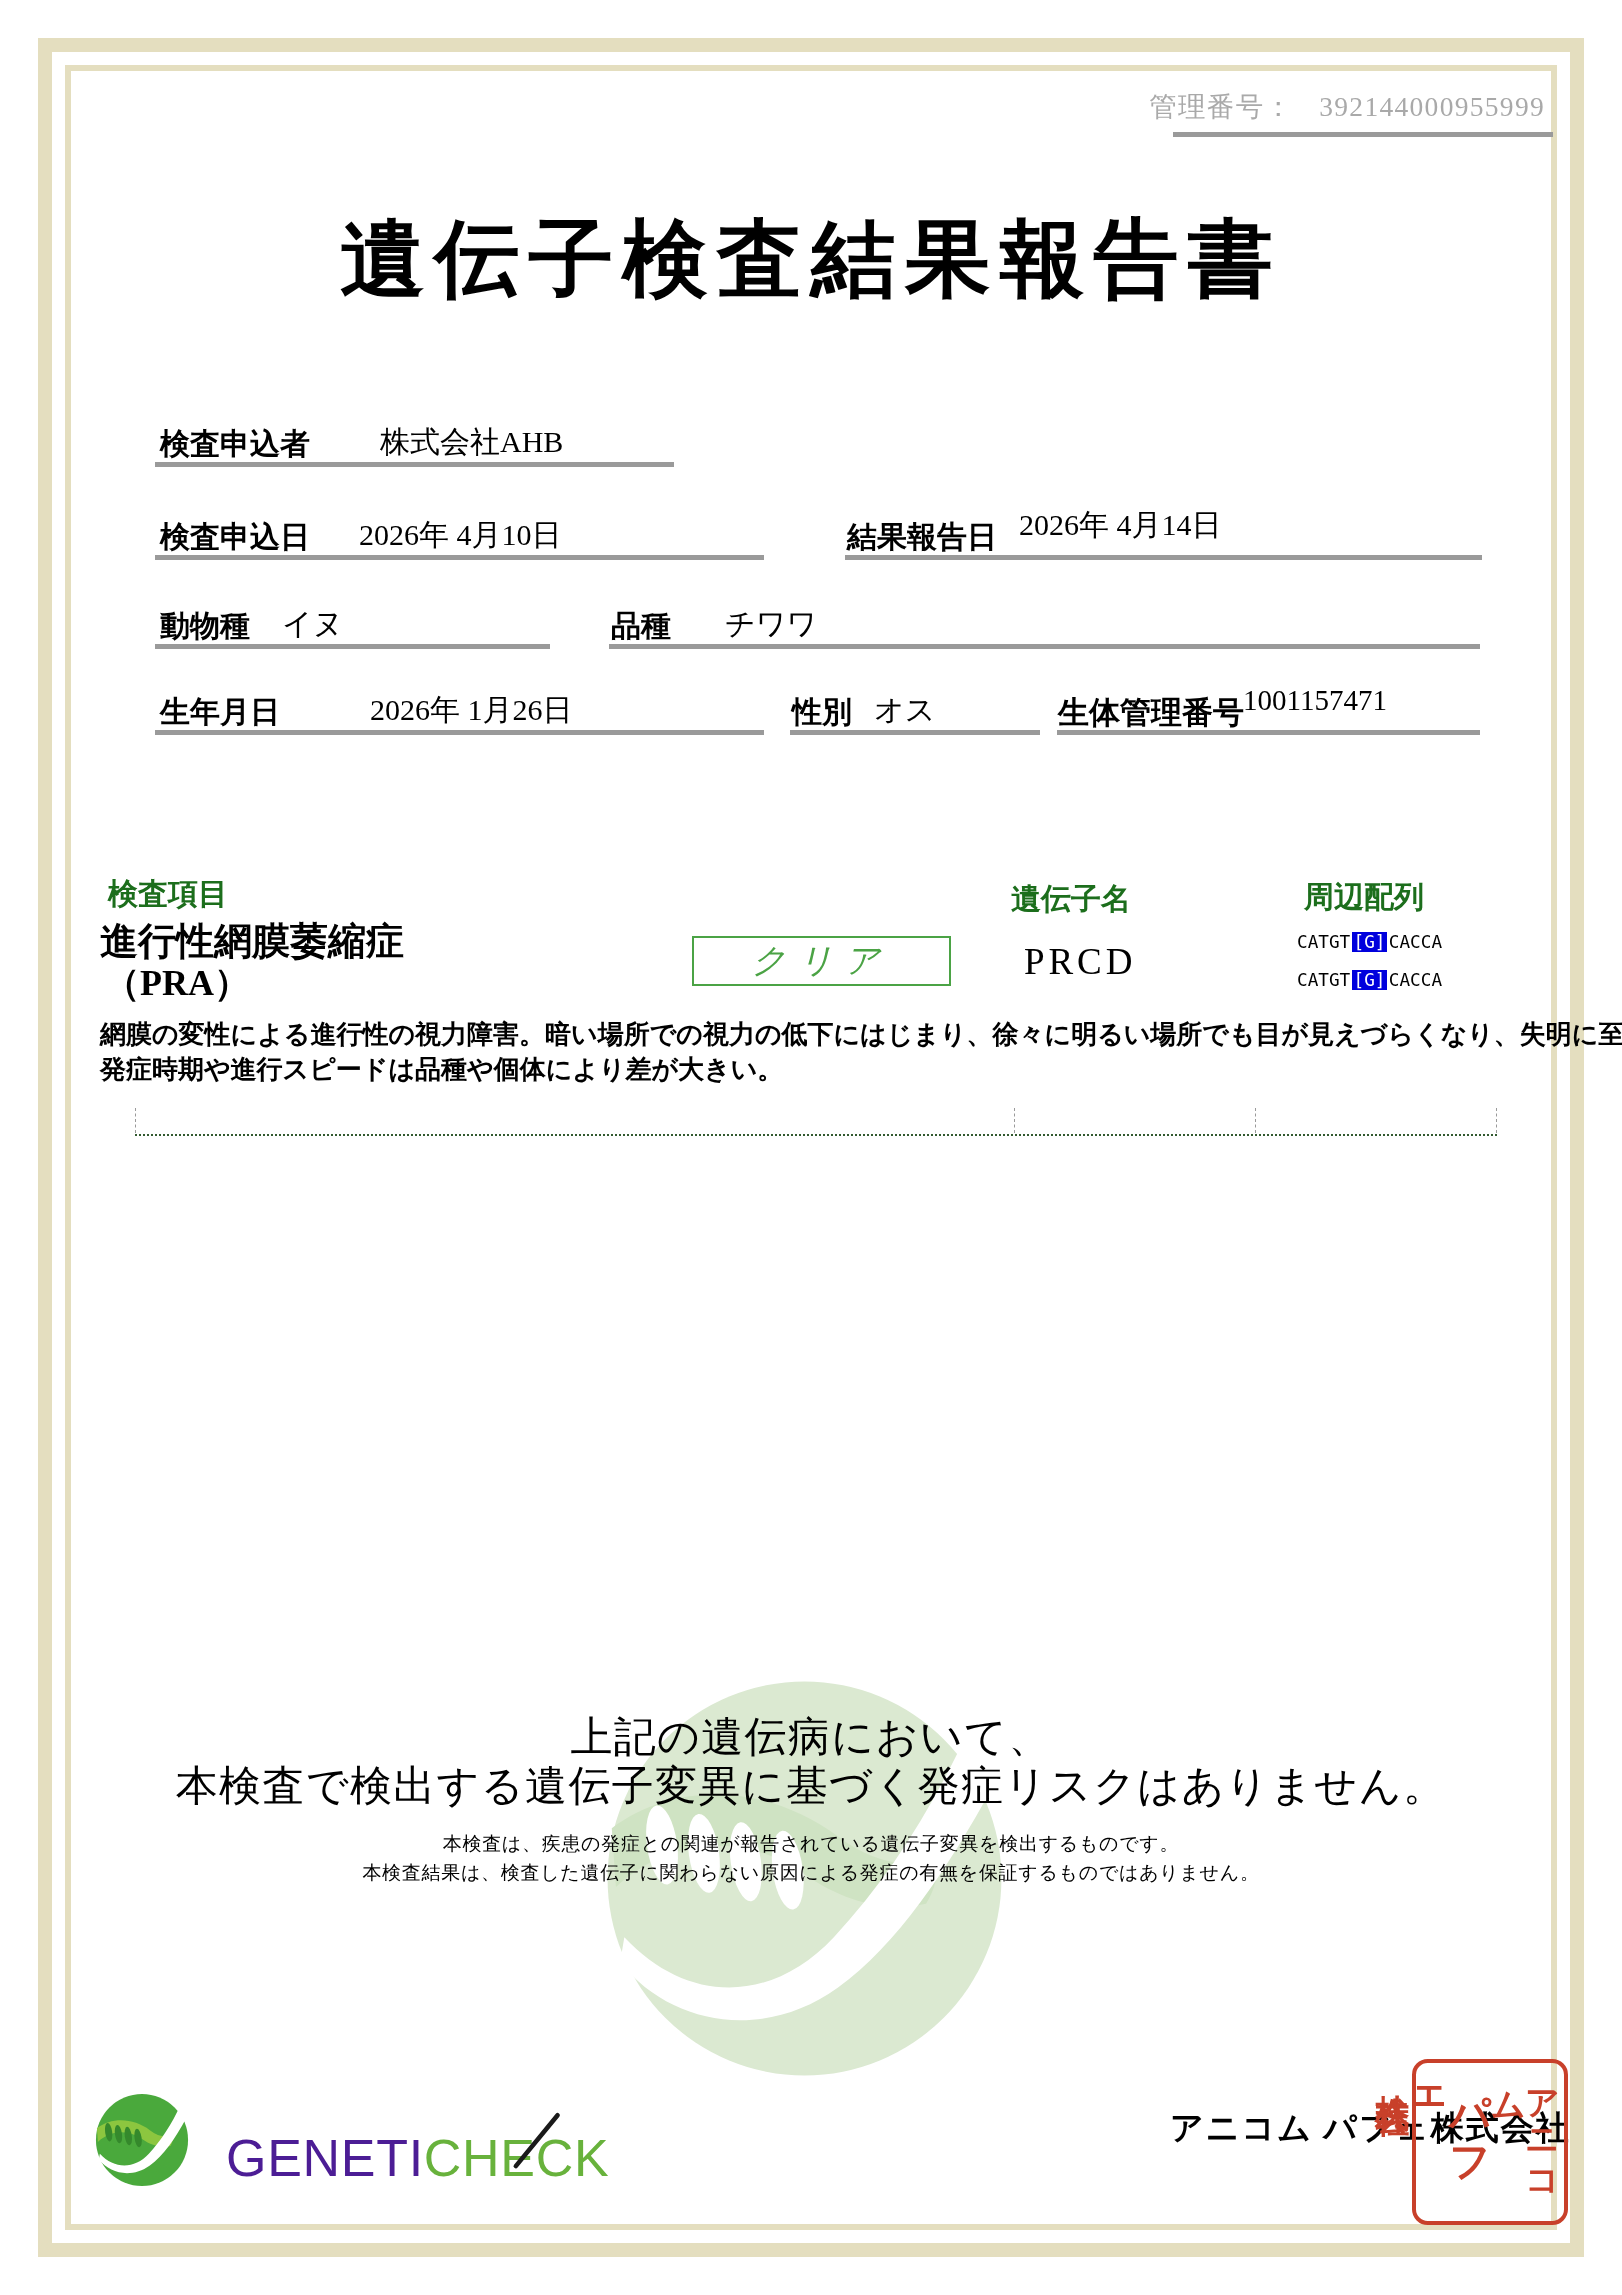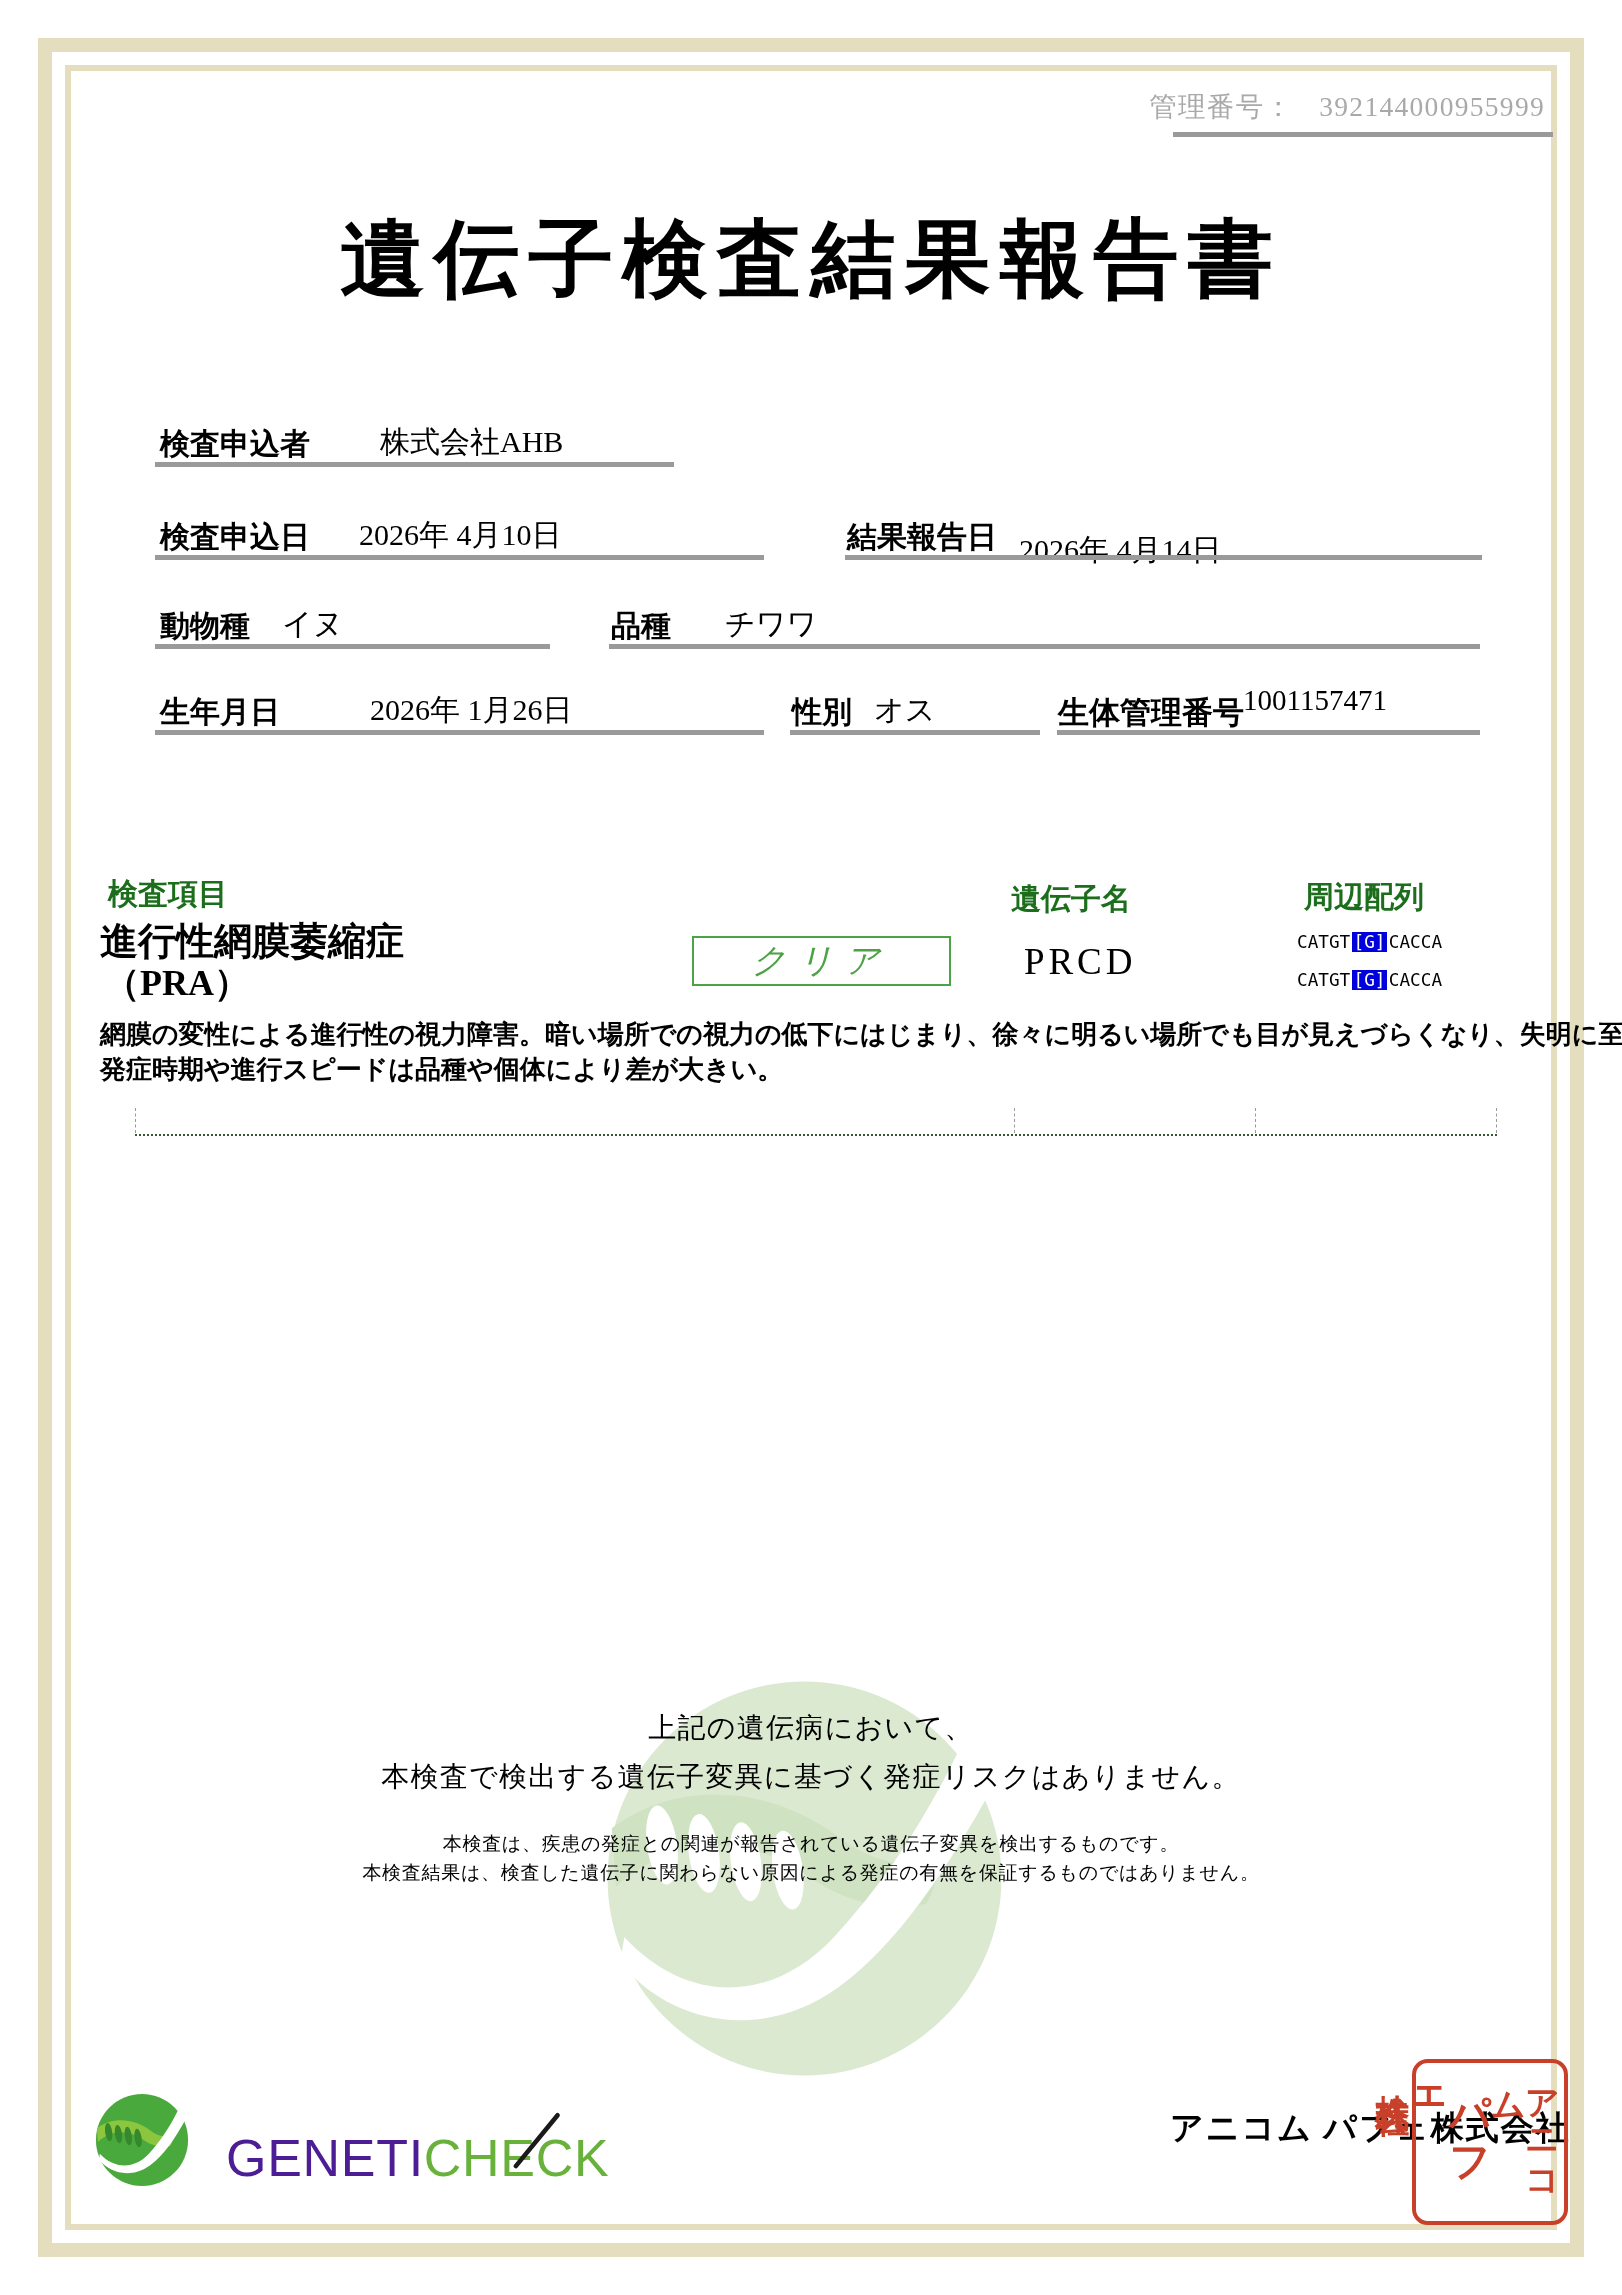--- a/index.html
+++ b/index.html
@@ -43,21 +43,21 @@
   
   .dot-row{position:absolute;left:135px;top:1108px;width:1362px;height:27.5px;
            border-bottom:2.6px dotted #335a30;box-sizing:border-box;}
   .dot-v{position:absolute;top:1108px;height:25px;width:0;border-left:1.3px dashed #9a9a9a;}
 
   
   .watermark{position:absolute;left:595px;top:1669px;width:419px;height:419px;}
 
   
   .sum{position:absolute;left:0;width:100%;text-align:center;font-family:"Liberation Sans", sans-serif;}
-  .sum.big{font-size:28px;letter-spacing:1.3px;font-family:Liberation Mono, monospace;}
+  .sum.big{font-size:42px;letter-spacing:1.3px;font-family:Liberation Mono, monospace;}
   .sum.small{font-size:19px;letter-spacing:0.7px;}
 
   
   .logo-mark{position:absolute;left:93px;top:2091px;width:98px;height:98px;}
   .logo-text{position:absolute;left:198px;top:2128px;font-family:"Liberation Sans", sans-serif;
              font-size:52px;letter-spacing:0.7px;white-space:nowrap;}
   .logo-text .t1{color:#4c1d95;margin-left:28px;}
   .logo-text .t2{color:#68b23c;}
   .k-check{position:absolute;left:509px;top:2110px;width:58px;height:60px;}
   .company{position:absolute;left:1170px;top:2106px;font-size:33px;font-weight:bold;letter-spacing:2px;white-space:nowrap;}
@@ -90,21 +90,21 @@
   <div class="title">遺伝子検査結果報告書</div>
 
   <div class="lbl" style="left:160px;top:424px;">検査申込者</div>
   <div class="val" style="left:380px;top:422px;">株式会社AHB</div>
   <div class="uline" style="left:155px;top:462px;width:519px;"></div>
 
   <div class="lbl" style="left:160px;top:517px;">検査申込日</div>
   <div class="val" style="left:359px;top:515px;">2026年 4月10日</div>
   <div class="uline" style="left:155px;top:555px;width:609px;"></div>
   <div class="lbl" style="left:847px;top:517px;">結果報告日</div>
-  <div class="val" style="left:1019px;top:530px;">2026年 4月14日</div>
+  <div class="val" style="left:1019px;top:505px;">2026年 4月14日</div>
   <div class="uline" style="left:845px;top:555px;width:637px;"></div>
 
   <div class="lbl" style="left:160px;top:606px;">動物種</div>
   <div class="val" style="left:282px;top:604px;">イヌ</div>
   <div class="uline" style="left:155px;top:644px;width:395px;"></div>
   <div class="lbl" style="left:611px;top:606px;">品種</div>
   <div class="val" style="left:725px;top:604px;">チワワ</div>
   <div class="uline" style="left:609px;top:644px;width:871px;"></div>
 
   <div class="lbl" style="left:160px;top:692px;">生年月日</div>

